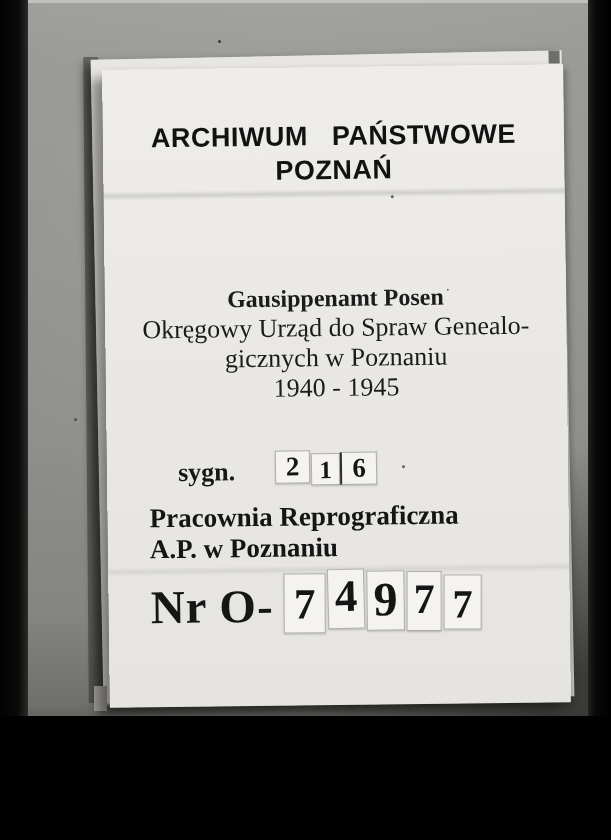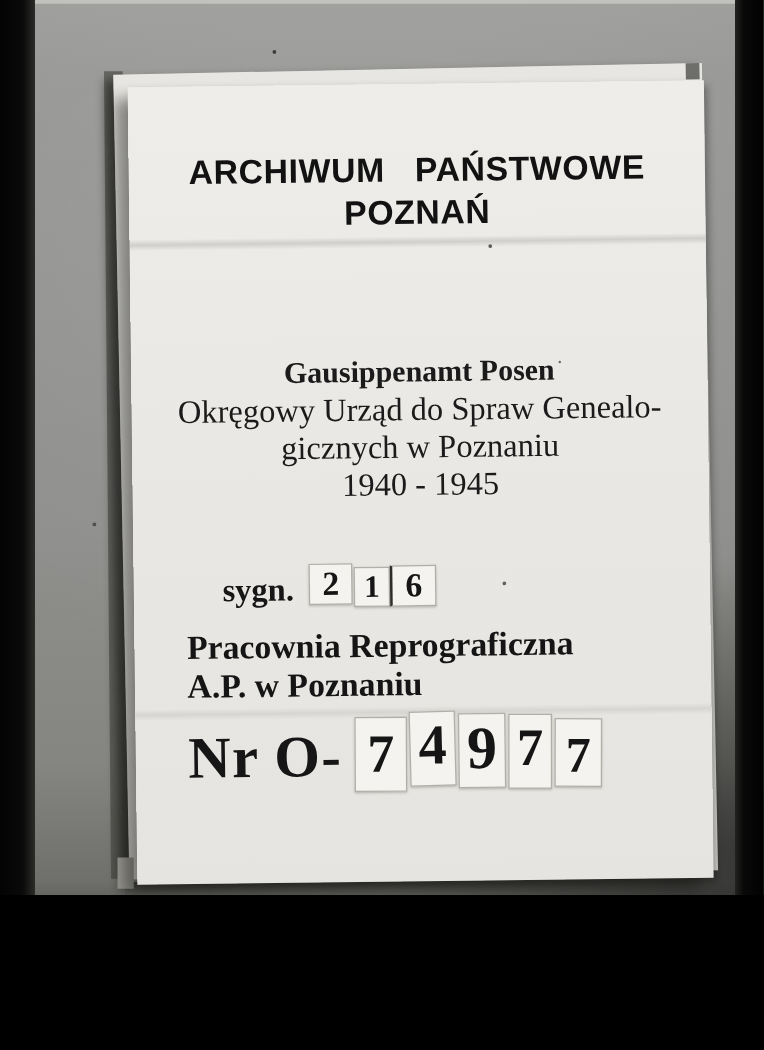--- a/index.html
+++ b/index.html
@@ -47,21 +47,21 @@
   .title-block{position:absolute;top:52px;left:0;right:0;text-align:center;
       font-family:"Liberation Sans",sans-serif;font-weight:bold;font-size:27px;
       line-height:34px;letter-spacing:0.5px;color:#121212;}
   .title-line1{display:flex;justify-content:center;gap:24px;}
   .office-block{position:absolute;top:216px;left:0;right:0;text-align:center;color:#1b1b1b;}
   .office-de{font-weight:bold;font-size:24px;line-height:30px;}
   .office-pl{font-size:26px;line-height:30px;}
   .years{font-size:26px;line-height:30px;}
 
   .sygn-row{position:absolute;top:384px;left:71px;display:flex;align-items:flex-start;}
-  .sygn-label{font-weight:bold;font-size:26px;margin-top:5px;margin-right:12px;}
+  .sygn-label{font-weight:bold;font-size:26px;margin-top:5px;margin-right:40px;}
   .digit-slip{display:inline-block;background:#f4f3ef;border:1px solid rgba(120,120,112,0.55);
       box-shadow:0 1px 2px rgba(40,40,36,0.25);text-align:center;
       font-weight:bold;font-family:"Liberation Serif",serif;color:#151515;}
   .sygn-slips{display:flex;align-items:flex-start;}
   .s-slip{width:33px;height:31px;font-size:27px;line-height:31px;}
   .s-slip.d0{transform:translateY(-1px);}
   .s-slip.d1{width:27px;height:30px;font-size:25px;transform:translateY(2px);margin-left:1px;}
   .s-slip.d2{width:34px;height:31px;transform:translateY(1px);border-left:2px solid #2c2c2a;}
 
   .lab-block{position:absolute;top:434px;left:42px;font-weight:bold;font-size:27px;line-height:31px;color:#151515;}

